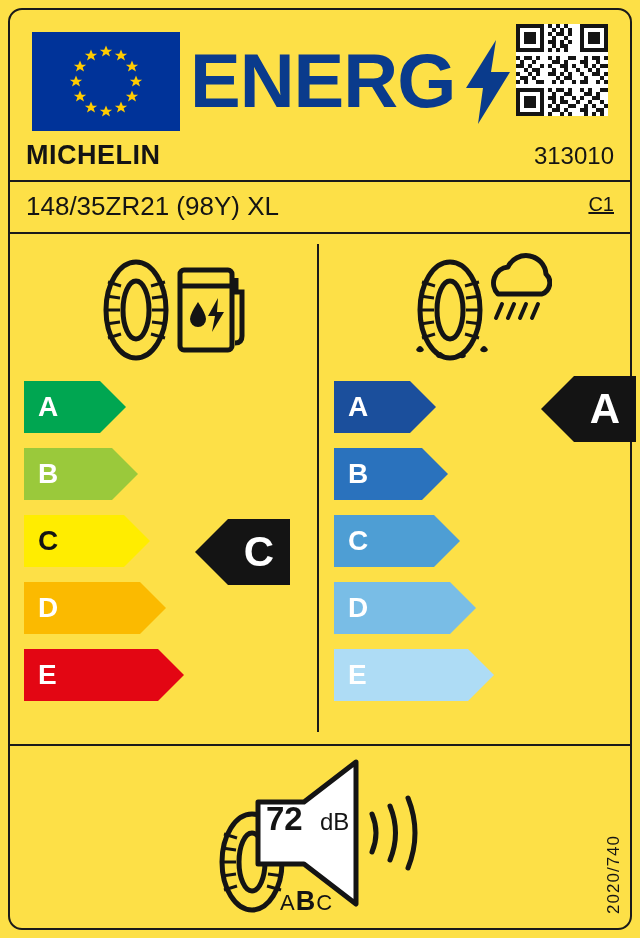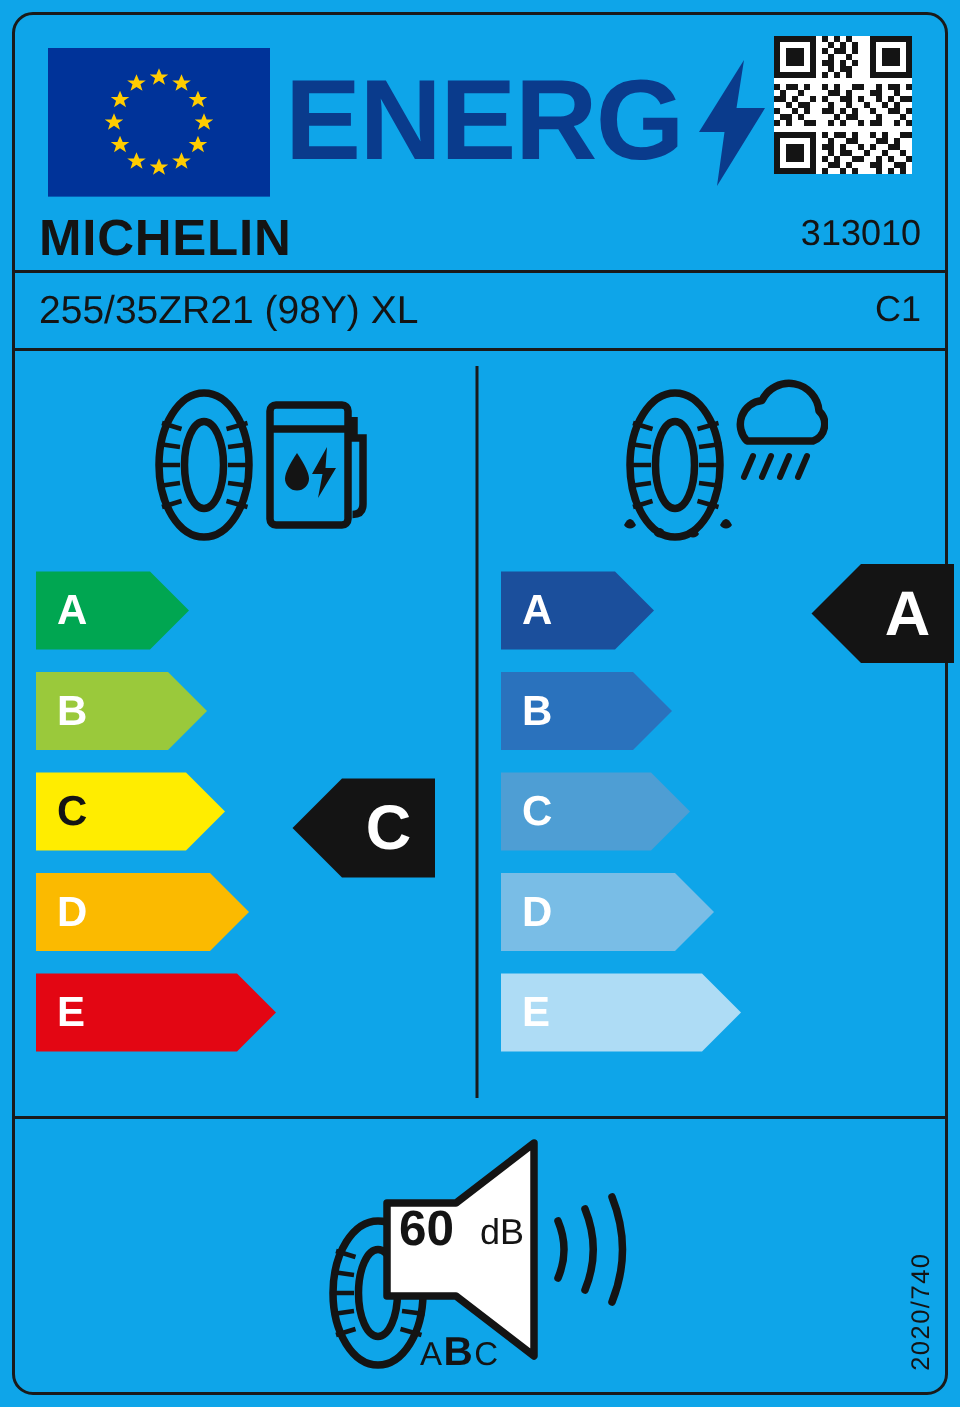--- a/index.html
+++ b/index.html
@@ -9,21 +9,21 @@
   }
   body {
     font-family: "Liberation Sans", sans-serif;
     -webkit-font-smoothing: antialiased;
   }
   .label {
     position: relative;
     width: 640px;
     height: 938px;
     box-sizing: border-box;
-    background: #0ea5e9;
+    background: #fde047;
     overflow: hidden;
   }
   .frame {
     position: absolute;
     left: 8px;
     top: 8px;
     width: 624px;
     height: 922px;
     border: 2px solid #1a1a1a;
     border-radius: 14px;
@@ -70,21 +70,21 @@
     width: 92px;
     height: 92px;
   }
   .qr svg { display:block; width:100%; height:100%; }
 
   
   .brand {
     position: absolute;
     left: 26px;
     top: 140px;
-    font-size: 34px;
+    font-size: 27px;
     font-weight: bold;
     color: #141414;
     letter-spacing: 0.5px;
   }
   .serial {
     position: absolute;
     right: 26px;
     top: 142px;
     font-size: 24px;
     color: #141414;
@@ -105,22 +105,23 @@
     position: absolute;
     left: 26px;
     top: 191px;
     font-size: 26px;
     color: #141414;
   }
   .class-code {
     position: absolute;
     right: 26px;
     top: 193px;
-    font-size: 24px;
-    color: #141414;
+    font-size: 20px;
+    color: #141414;
+    text-decoration: underline;
   }
 
   
   .vdiv {
     position: absolute;
     left: 317px;
     top: 244px;
     width: 2px;
     height: 488px;
     background: #1a1a1a;
@@ -476,21 +477,21 @@
         <rect x="19" y="22" width="1" height="1"></rect>
           <rect x="21" y="22" width="1" height="1"></rect>
       </g>
     </svg>
   </div>
 
   <div class="brand">MICHELIN</div>
   <div class="serial">313010</div>
   <div class="hr hr1"></div>
 
-  <div class="tyre-size">255/35ZR21 (98Y)  XL</div>
+  <div class="tyre-size">148/35ZR21 (98Y)  XL</div>
   <div class="class-code">C1</div>
   <div class="hr hr2"></div>
 
   <div class="vdiv"></div>
 
   <div class="pic-fuel">
     <svg viewBox="0 0 160 112">
       <g fill="none" stroke="#141414" stroke-width="5">
         <ellipse cx="48" cy="58" rx="30" ry="48"></ellipse>
         <ellipse cx="48" cy="58" rx="13" ry="29"></ellipse>
@@ -633,20 +634,20 @@
       </g>
       <path d="M62 50 L62 112 L108 112 L160 152 L160 10 L108 50 Z" fill="#ffffff" stroke="#141414" stroke-width="5" stroke-linejoin="round"></path>
       <rect x="70" y="56" width="86" height="50" fill="#ffffff"></rect>
       <g fill="none" stroke="#141414" stroke-width="5" stroke-linecap="round">
         <path d="M176 62 q8 19 0 38"></path>
         <path d="M194 54 q11 27 0 54"></path>
         <path d="M212 46 q14 35 0 70"></path>
       </g>
     </svg>
   </div>
-  <div class="noise-db">60</div>
+  <div class="noise-db">72</div>
   <div class="noise-db-unit">dB</div>
   <div class="noise-classes">
     <span>A</span><b>B</b><span>C</span>
   </div>
 
   <div class="date">2020/740</div>
 </div>
 
 </body></html>

